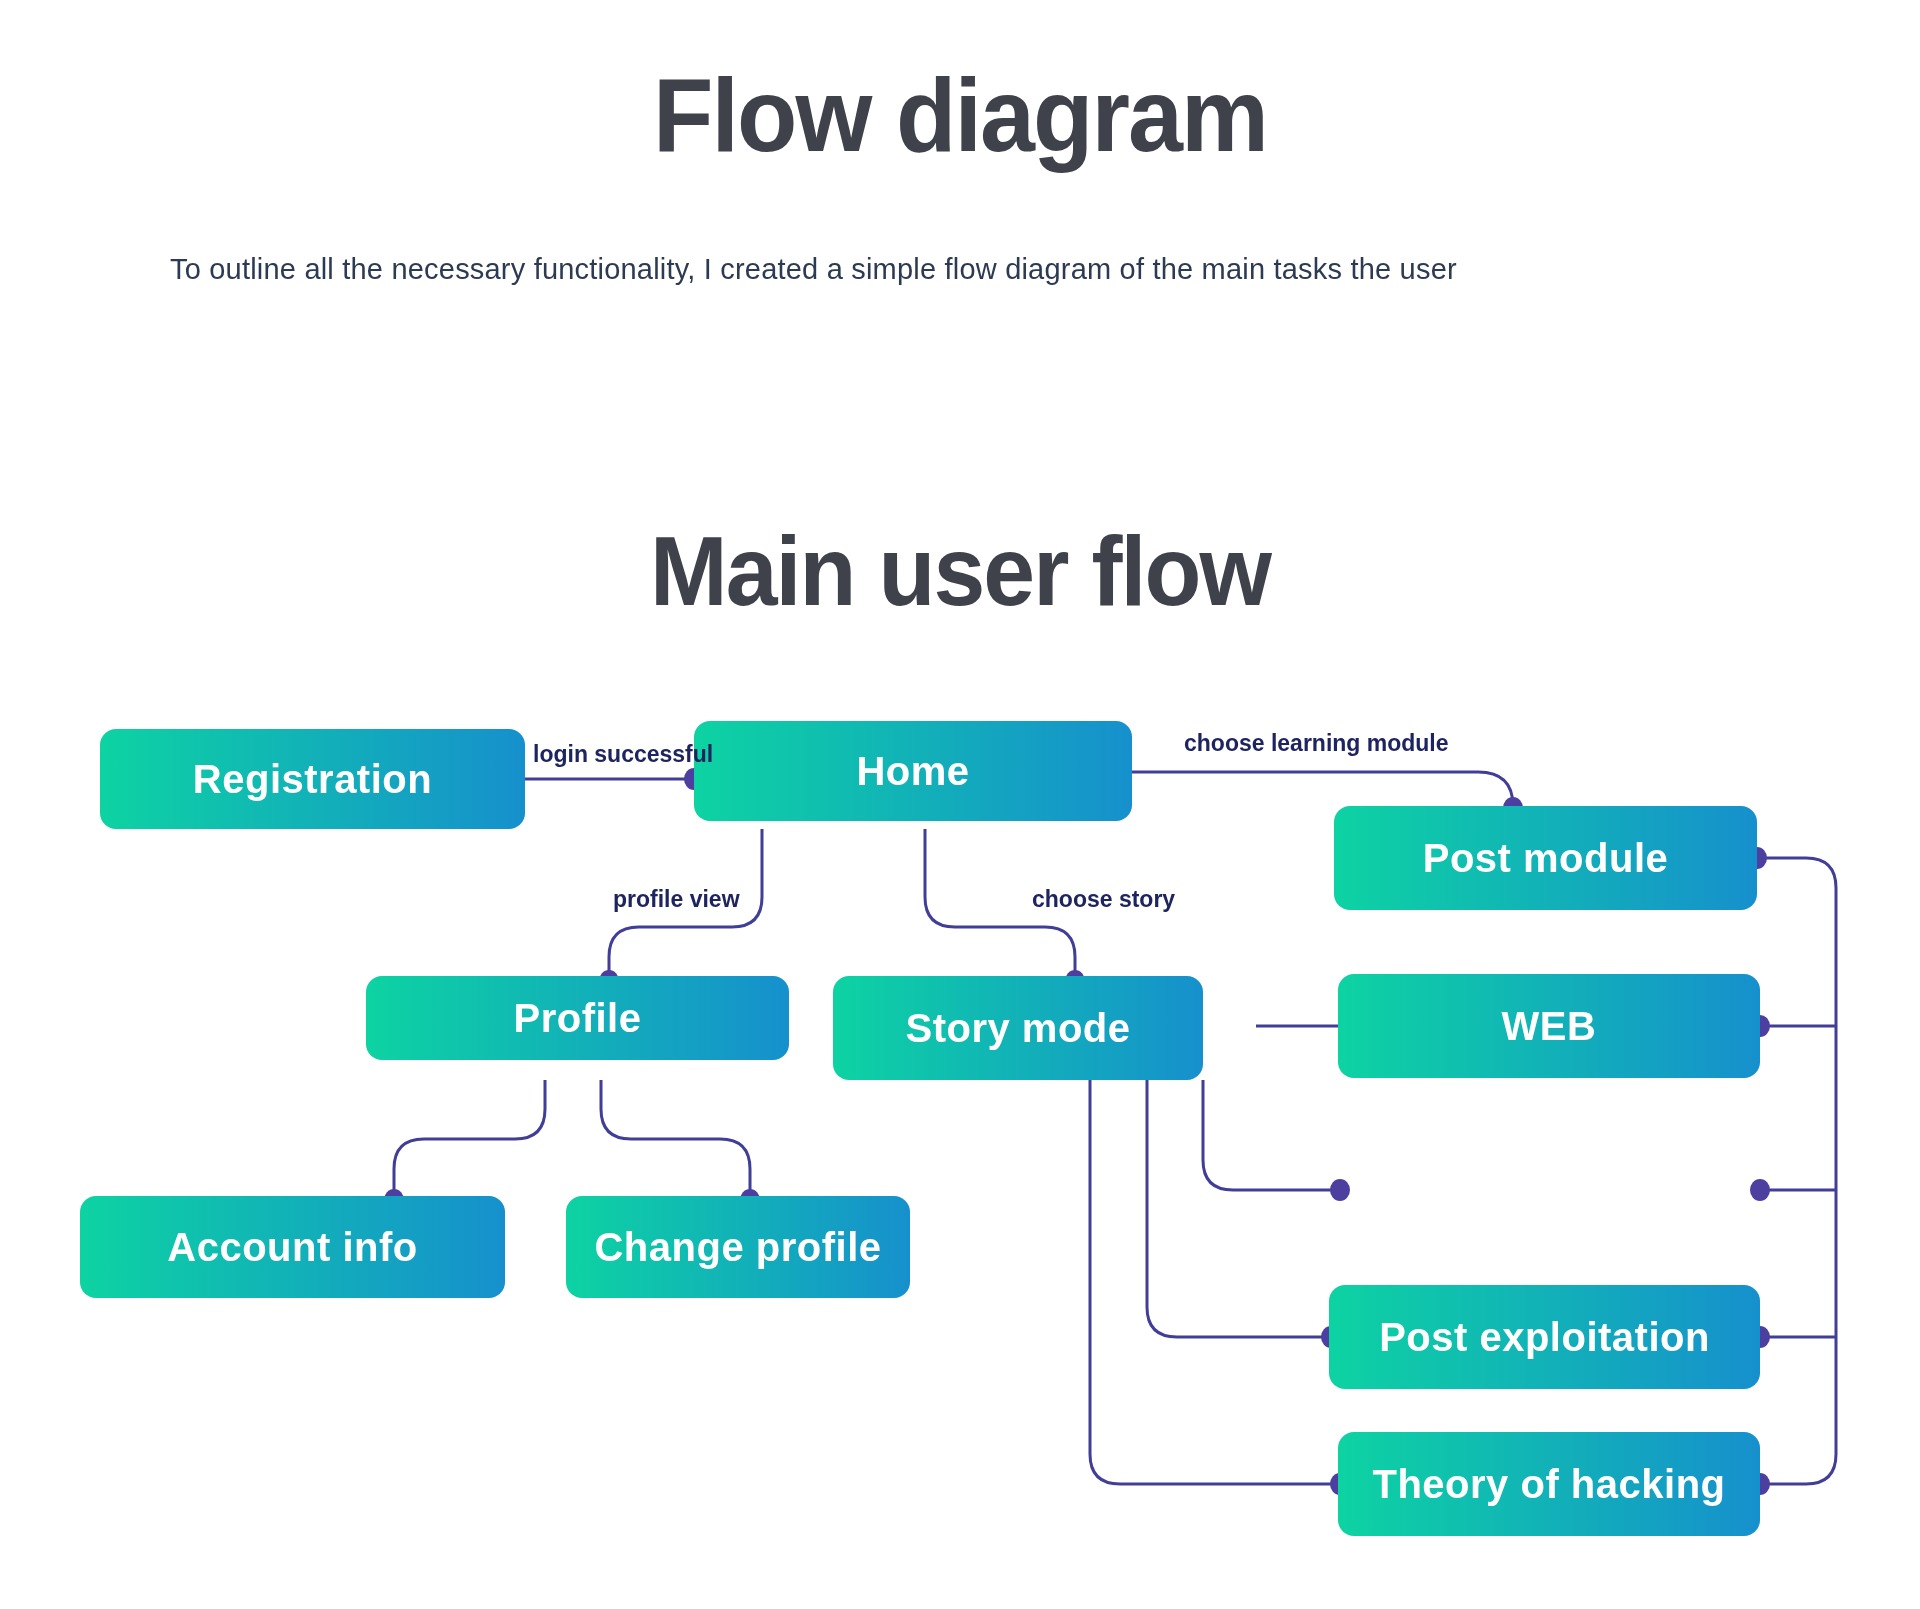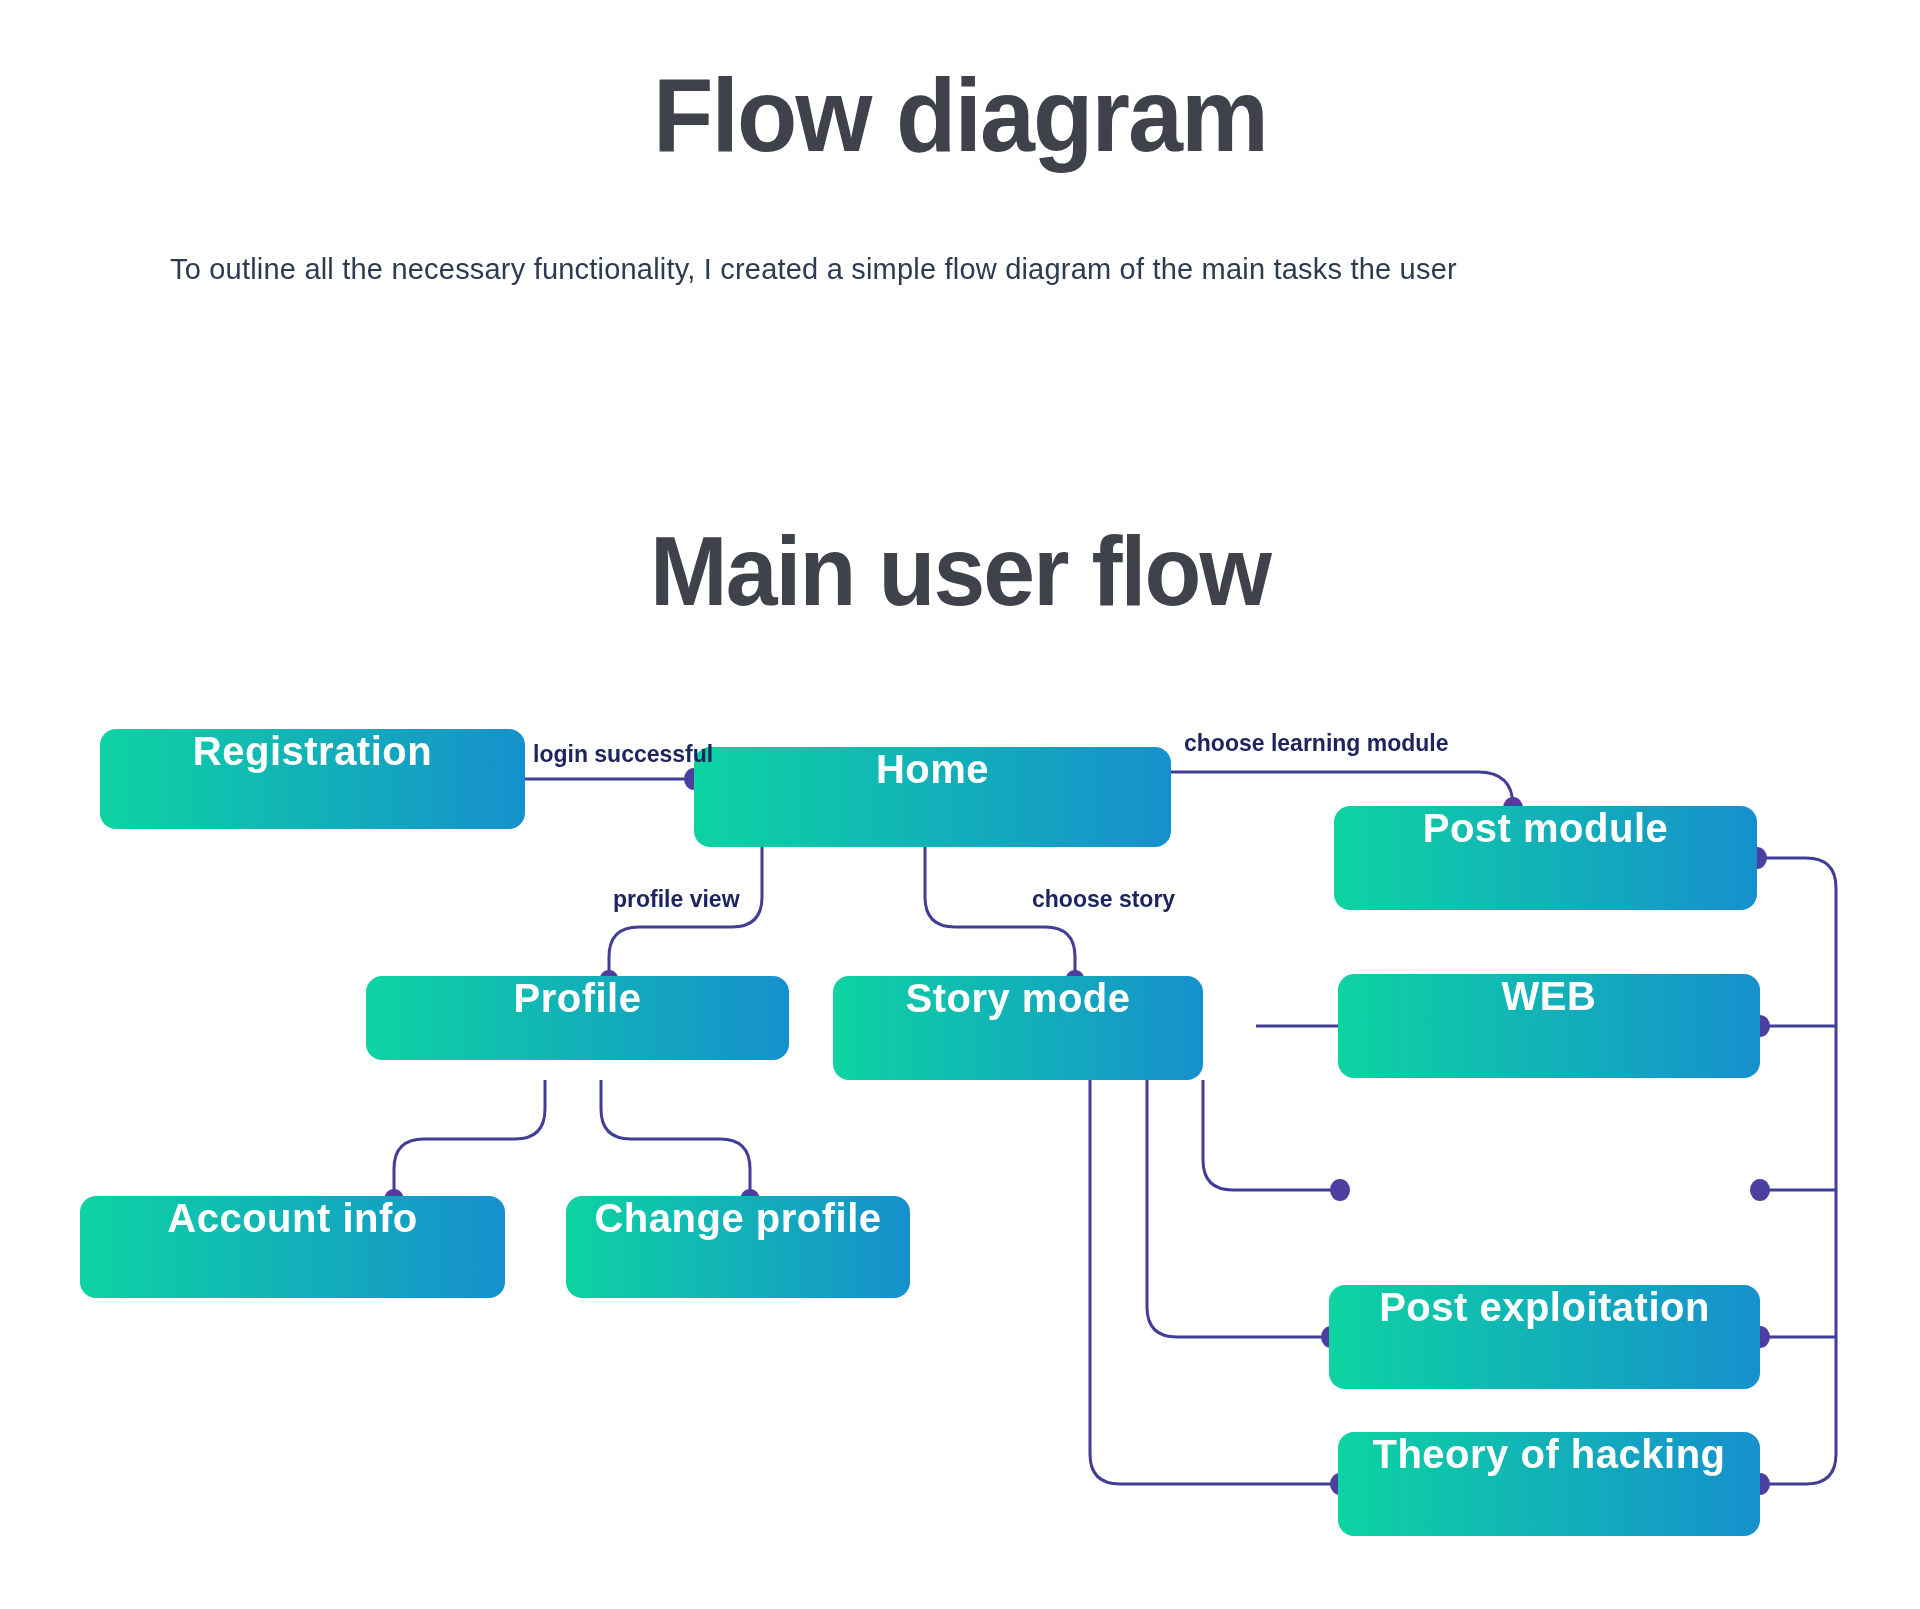--- a/index.html
+++ b/index.html
@@ -65,20 +65,21 @@
     stroke:var(--connector);
     stroke-width:3;
     fill:none;
   }
   .dot{
     fill:var(--connector-dot);
   }
   .node{
     position:absolute;
     display:flex;
+    align-items:center;
     justify-content:center;
     border-radius:16px;
     background:linear-gradient(90deg, var(--node-gradient-start) 0%, var(--node-gradient-end) 100%);
   }
   .node-label{
     color:var(--node-text);
     font-size:40px;
     font-weight:700;
     letter-spacing:0.5px;
   }
@@ -131,21 +132,21 @@
     <ellipse class="dot" cx="1757" cy="858" rx="10" ry="11"></ellipse>
     <ellipse class="dot" cx="1760" cy="1026" rx="10" ry="11"></ellipse>
     <ellipse class="dot" cx="1760" cy="1190" rx="10" ry="11"></ellipse>
     <ellipse class="dot" cx="1760" cy="1337" rx="10" ry="11"></ellipse>
     <ellipse class="dot" cx="1760" cy="1484" rx="10" ry="11"></ellipse>
   </svg>
 
   <div class="node" style="left:100px;top:729px;width:425px;height:100px">
     <span class="node-label">Registration</span>
   </div>
-  <div class="node" style="left:694px;top:747px;width:477px;height:100px">
+  <div class="node" style="left:694px;top:721px;width:438px;height:100px">
     <span class="node-label">Home</span>
   </div>
   <div class="node" style="left:1334px;top:806px;width:423px;height:104px">
     <span class="node-label">Post module</span>
   </div>
   <div class="node" style="left:366px;top:976px;width:423px;height:84px">
     <span class="node-label">Profile</span>
   </div>
   <div class="node" style="left:833px;top:976px;width:370px;height:104px">
     <span class="node-label">Story mode</span>

